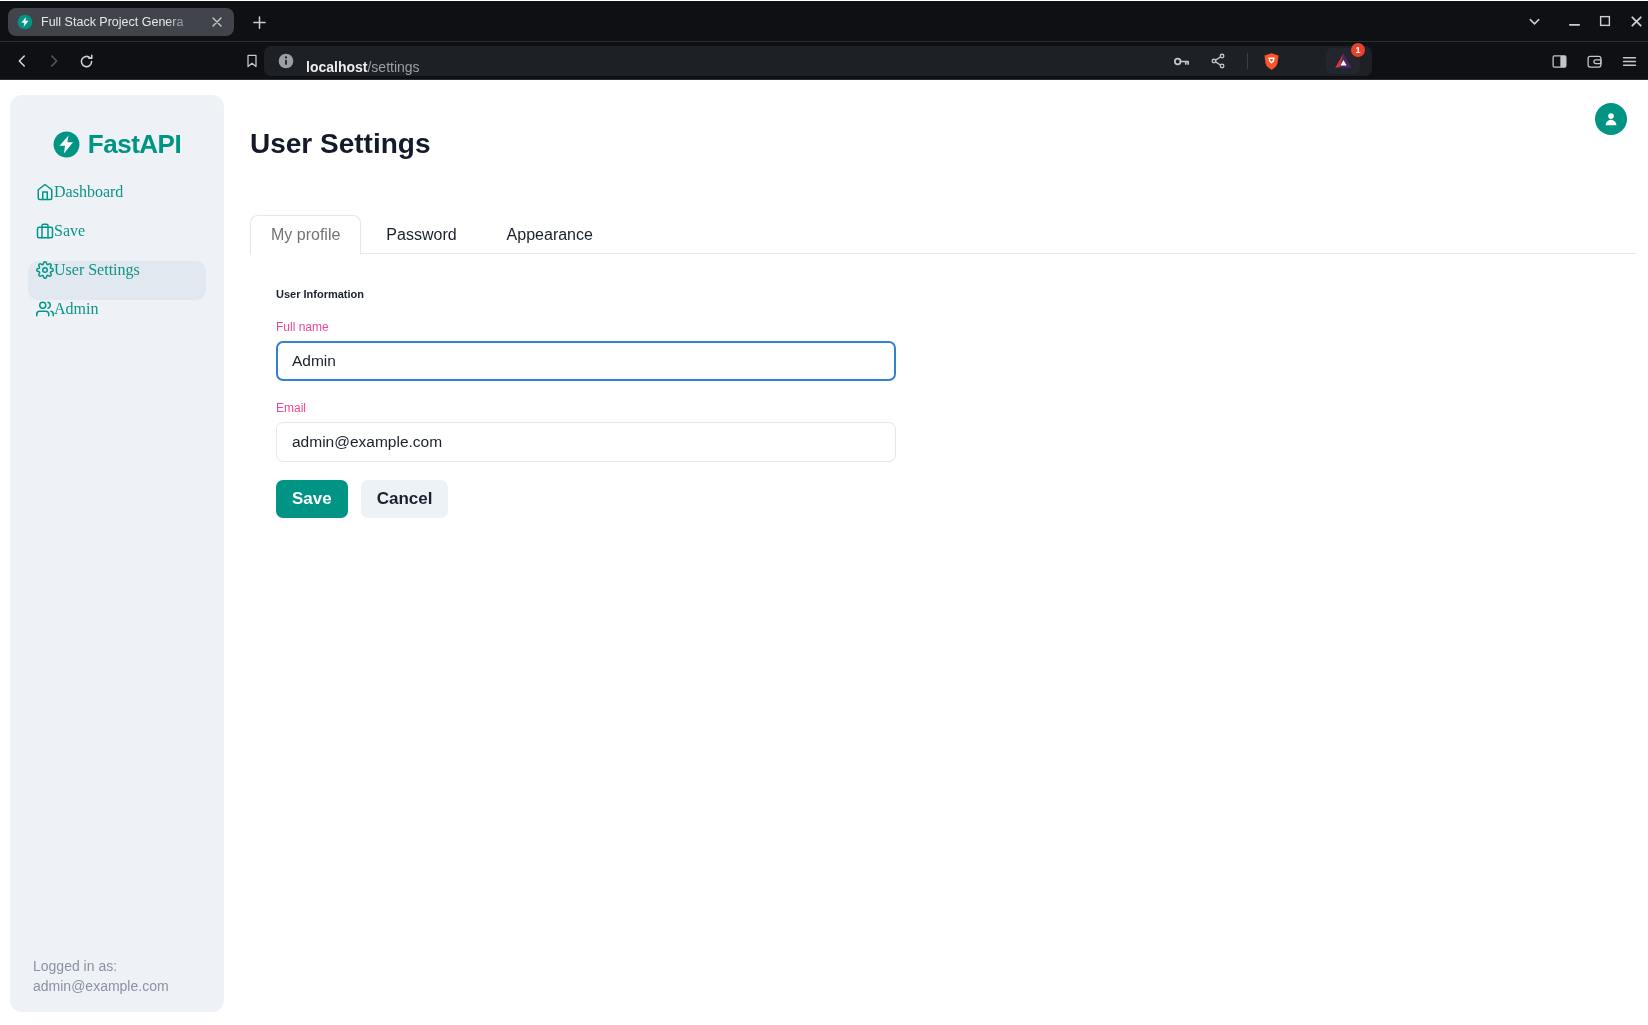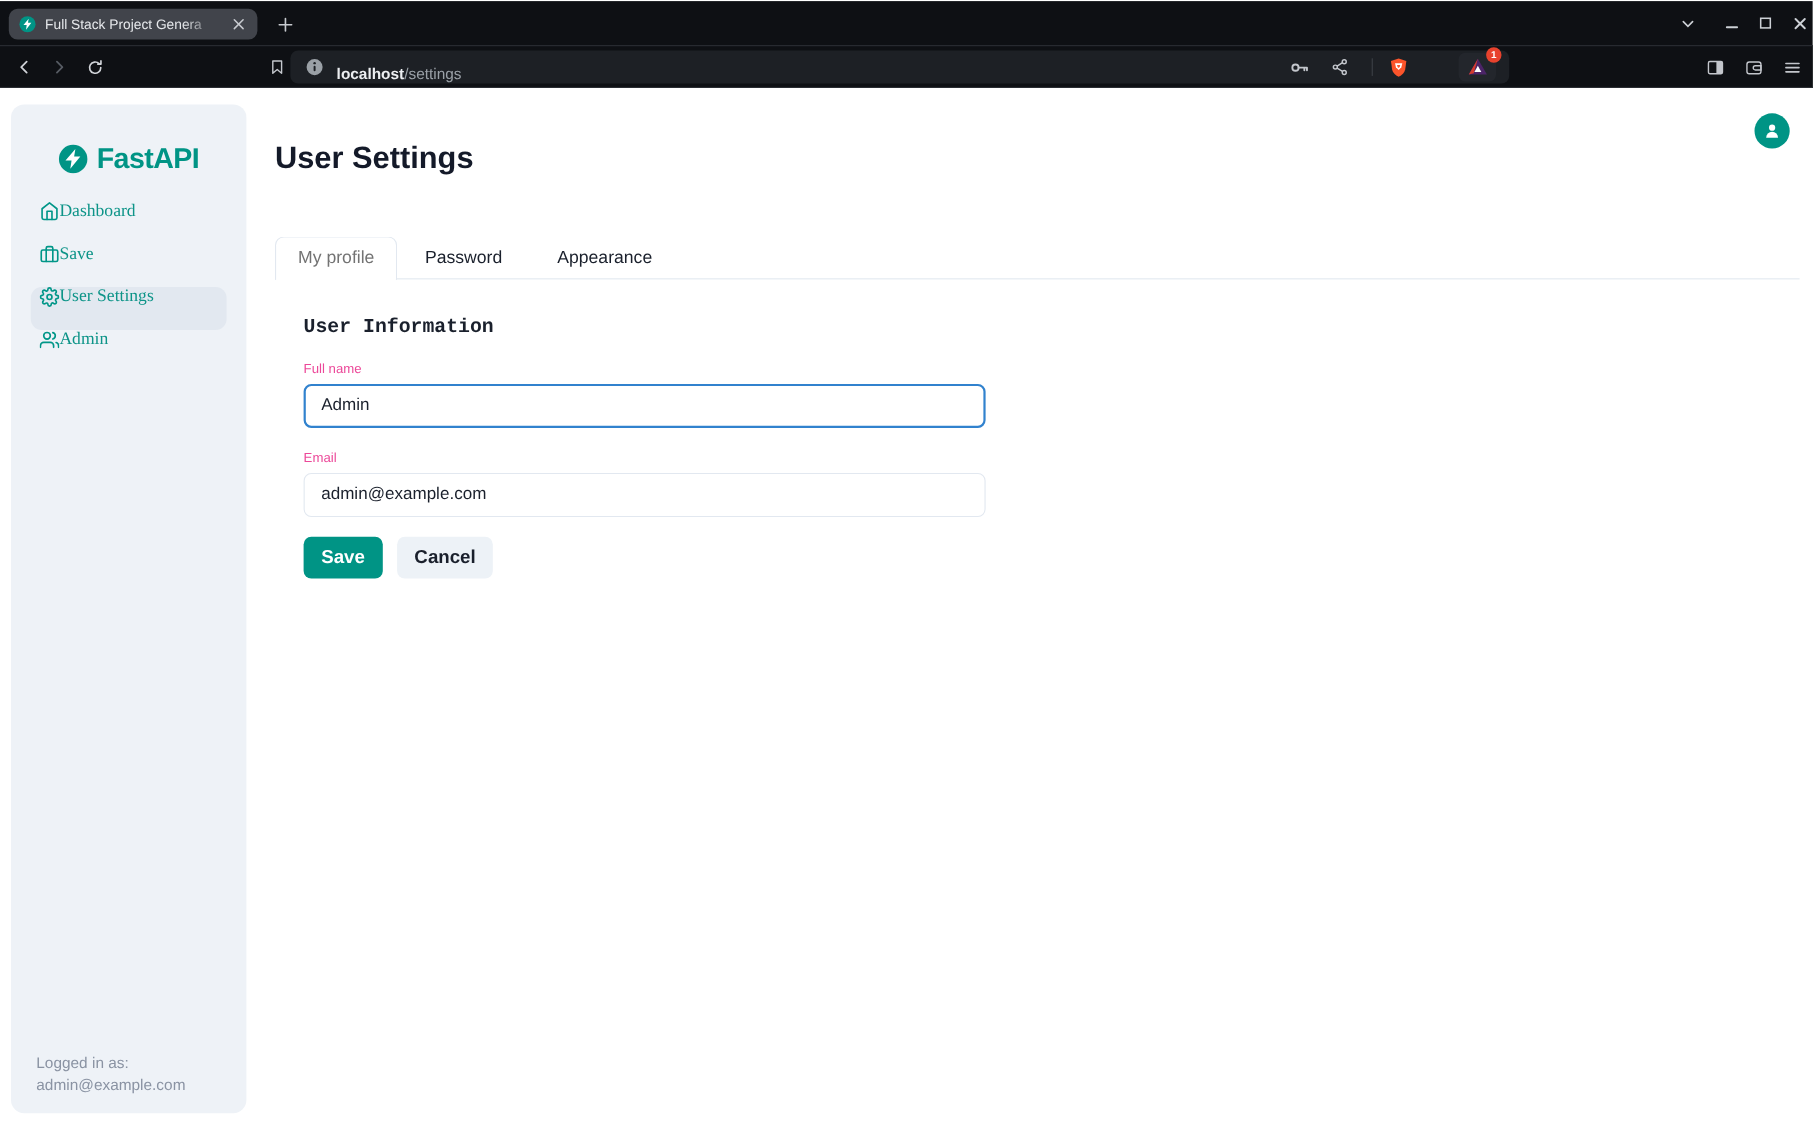--- a/index.html
+++ b/index.html
@@ -68,21 +68,21 @@
                 background:#009485; border:none; display:flex; align-items:center; justify-content:center; }
   .page-title { position:absolute; left:250px; top:128px; font-size:28px; font-weight:700; color:#141a29; }
 
   .tabs { position:absolute; left:250px; top:215px; height:39px; display:flex; z-index:2; }
   .tab-item { padding:0 25px; display:flex; align-items:center; font-size:16px; color:#1a202c; cursor:pointer; }
   .tab-item.active { border:1px solid #e2e8f0; border-bottom:1px solid #ffffff; border-radius:8px 8px 0 0;
                      background:#fff; color:#737373; height:40px; padding:0 20px; }
   .tabs-line { position:absolute; left:250px; top:253px; width:1386px; height:1px; background:#e2e8f0; z-index:1; }
 
   .form { position:absolute; left:276px; top:288px; width:620px; }
-  .section-title { font-size:18px; font-weight:700; color:#1a202c;font-family:Liberation Mono, monospace; }
+  .section-title { font-size:11px; font-weight:700; color:#1a202c; }
   .field-label { margin-top:20px; font-size:12px; color:#ec4899; }
   .text-input { margin-top:7px; width:100%; height:40px; border:1px solid #e2e8f0; border-radius:7px;
                 padding:0 15px; font-size:15.5px; color:#1a202c; background:#fff; outline:none;
                 font-family:"Liberation Sans","DejaVu Sans",sans-serif; }
   .text-input.focused { border:2px solid #3182ce; padding:0 14px; }
   .btn-row { margin-top:18px; display:flex; gap:13px; }
   .btn { height:38px; border:none; border-radius:7px; font-size:17px; font-weight:700; padding:0 16px;
          cursor:pointer; font-family:"Liberation Sans","DejaVu Sans",sans-serif; }
   .btn-save { background:#009485; color:#ffffff; }
   .btn-cancel { background:#edf2f7; color:#1a202c; }

